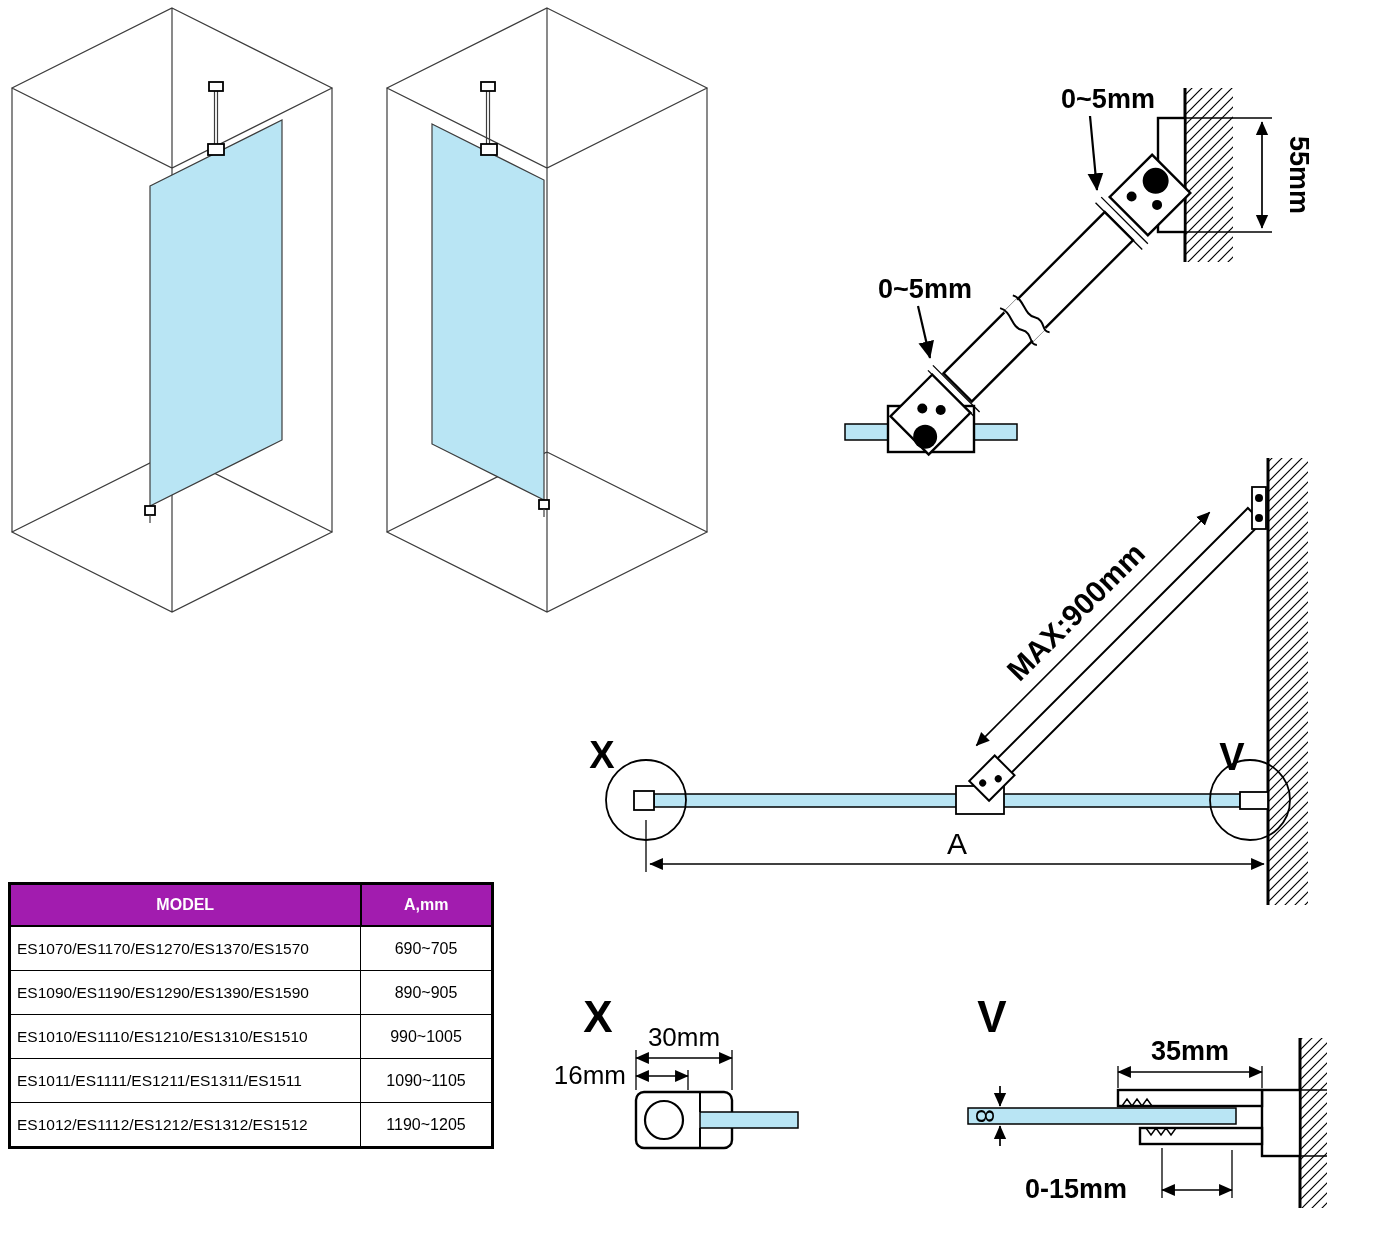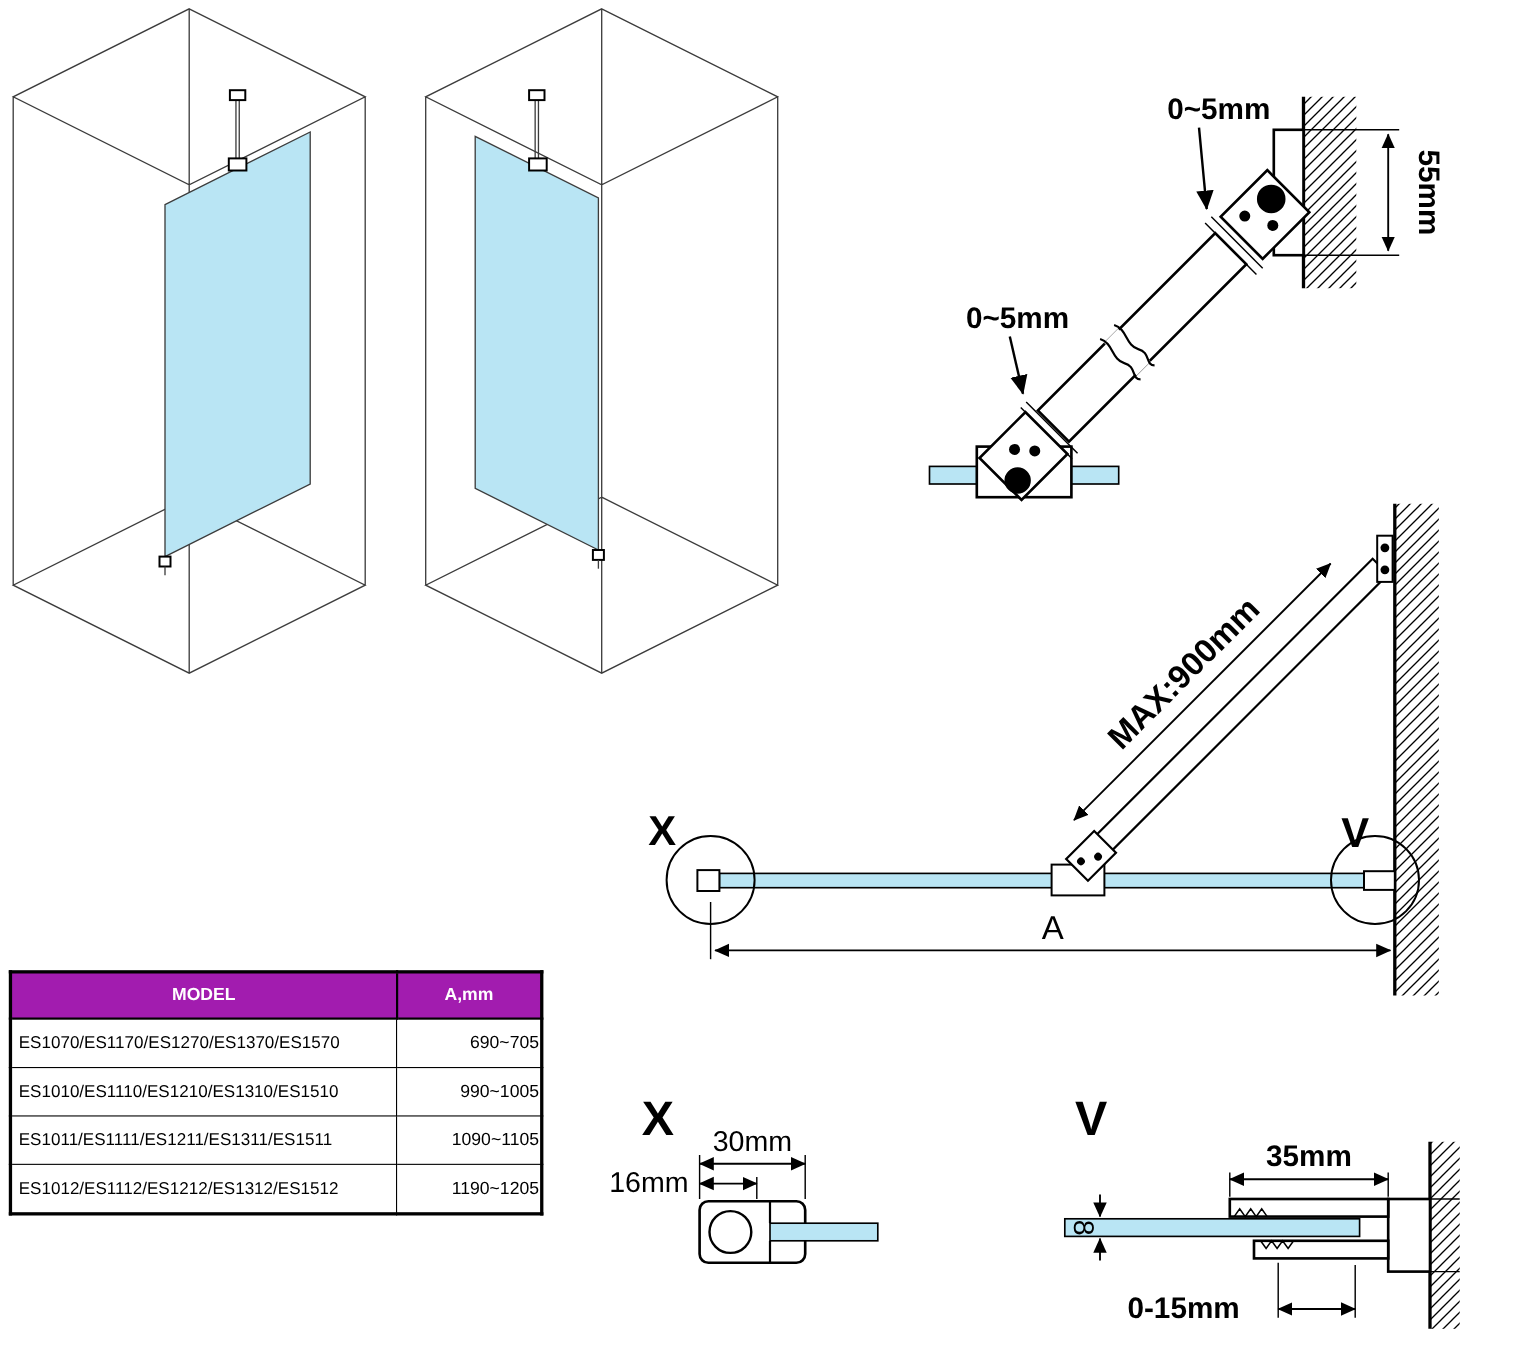--- a/index.html
+++ b/index.html
@@ -23,21 +23,21 @@
   .glassline{stroke:#000;stroke-width:1.5;}
   .jawline{stroke:#000;stroke-width:2;}
 
   .spec-table{position:absolute;left:8px;top:882px;width:486px;border-collapse:collapse;
               border:3px solid #000;table-layout:fixed;}
   .spec-table th{background:#a21caf;color:#fff;font-size:16px;font-weight:bold;height:38px;
                  border:2px solid #000;text-align:center;}
   .spec-table td{border:1.8px solid #000;font-size:15.5px;height:41px;color:#000;}
   .spec-table td.model{padding-left:6px;text-align:left;margin-left:16px;}
   .spec-table col.c-a{width:132px;}
-  .spec-table td.aval{text-align:right;font-size:16px;}
+  .spec-table td.aval{text-align:center;font-size:16px;}
 </style>
 </head>
 <body>
 
 <div class="canvas">
 
 <svg width="1385" height="1233" viewBox="0 0 1385 1233">
   <defs>
     <pattern id="hatch" patternUnits="userSpaceOnUse" width="10" height="10">
       <path d="M-1,1 l2,-2 M0,10 L10,0 M9,11 l2,-2" stroke="#000" stroke-width="1.2" fill="none"></path>
@@ -202,20 +202,24 @@
         <th>MODEL</th>
         <th>A,mm</th>
       </tr>
     </thead>
     <tbody>
       <tr>
         <td class="model">ES1070/ES1170/ES1270/ES1370/ES1570</td>
         <td class="aval">690~705</td>
       </tr>
       <tr>
+        <td class="model">ES1090/ES1190/ES1290/ES1390/ES1590</td>
+        <td class="aval">890~905</td>
+      </tr>
+      <tr>
         <td class="model">ES1010/ES1110/ES1210/ES1310/ES1510</td>
         <td class="aval">990~1005</td>
       </tr>
       <tr>
         <td class="model">ES1011/ES1111/ES1211/ES1311/ES1511</td>
         <td class="aval">1090~1105</td>
       </tr>
       <tr>
         <td class="model">ES1012/ES1112/ES1212/ES1312/ES1512</td>
         <td class="aval">1190~1205</td>

